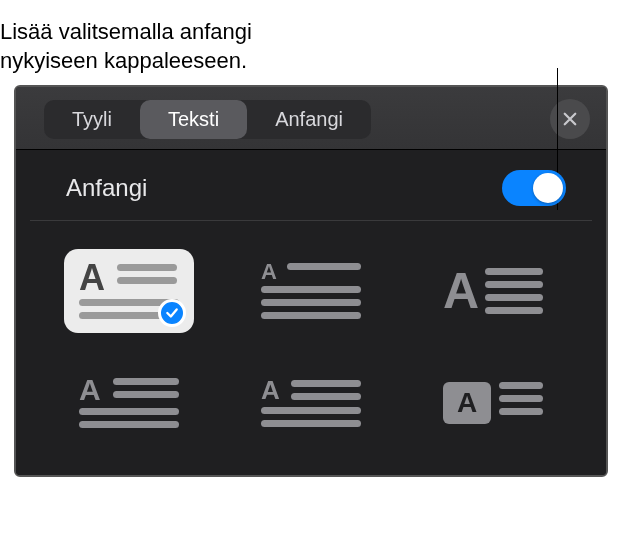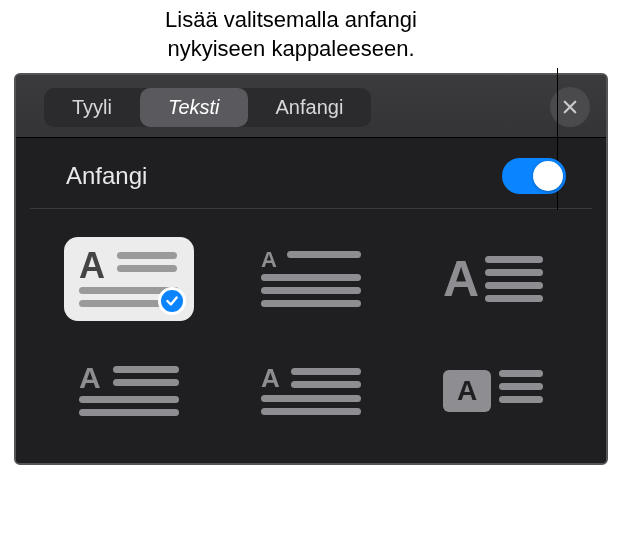--- a/index.html
+++ b/index.html
@@ -8,22 +8,22 @@
     padding: 0;
   }
   body {
     width: 622px;
     height: 540px;
     font-family: -apple-system, BlinkMacSystemFont, "Helvetica Neue", sans-serif;
     background: #fff;
     overflow: hidden;
   }
   .caption-area {
-    padding: 6px 40px 10px 0;
-    text-align: center;
+    padding: 18px 40px 10px 0;
+    text-align: left;
     font-size: 22px;
     line-height: 1.3;
     color: #000;
     position: relative;
   }
   .caption-line {
     position: absolute;
     right: 64px;
     top: 68px;
     width: 1px;
@@ -57,21 +57,20 @@
     padding: 8px 28px;
     font-size: 20px;
     color: #d8d8dc;
     border-radius: 10px;
     cursor: pointer;
     user-select: none;
   }
   .segment.active {
     background: #5a5a5e;
     color: #fff;
-    font-style: italic;
   }
   .tabbar-spacer {
     flex: 1;
   }
   .close-btn {
     width: 40px;
     height: 40px;
     border-radius: 50%;
     background: #4a4a4c;
     display: flex;

